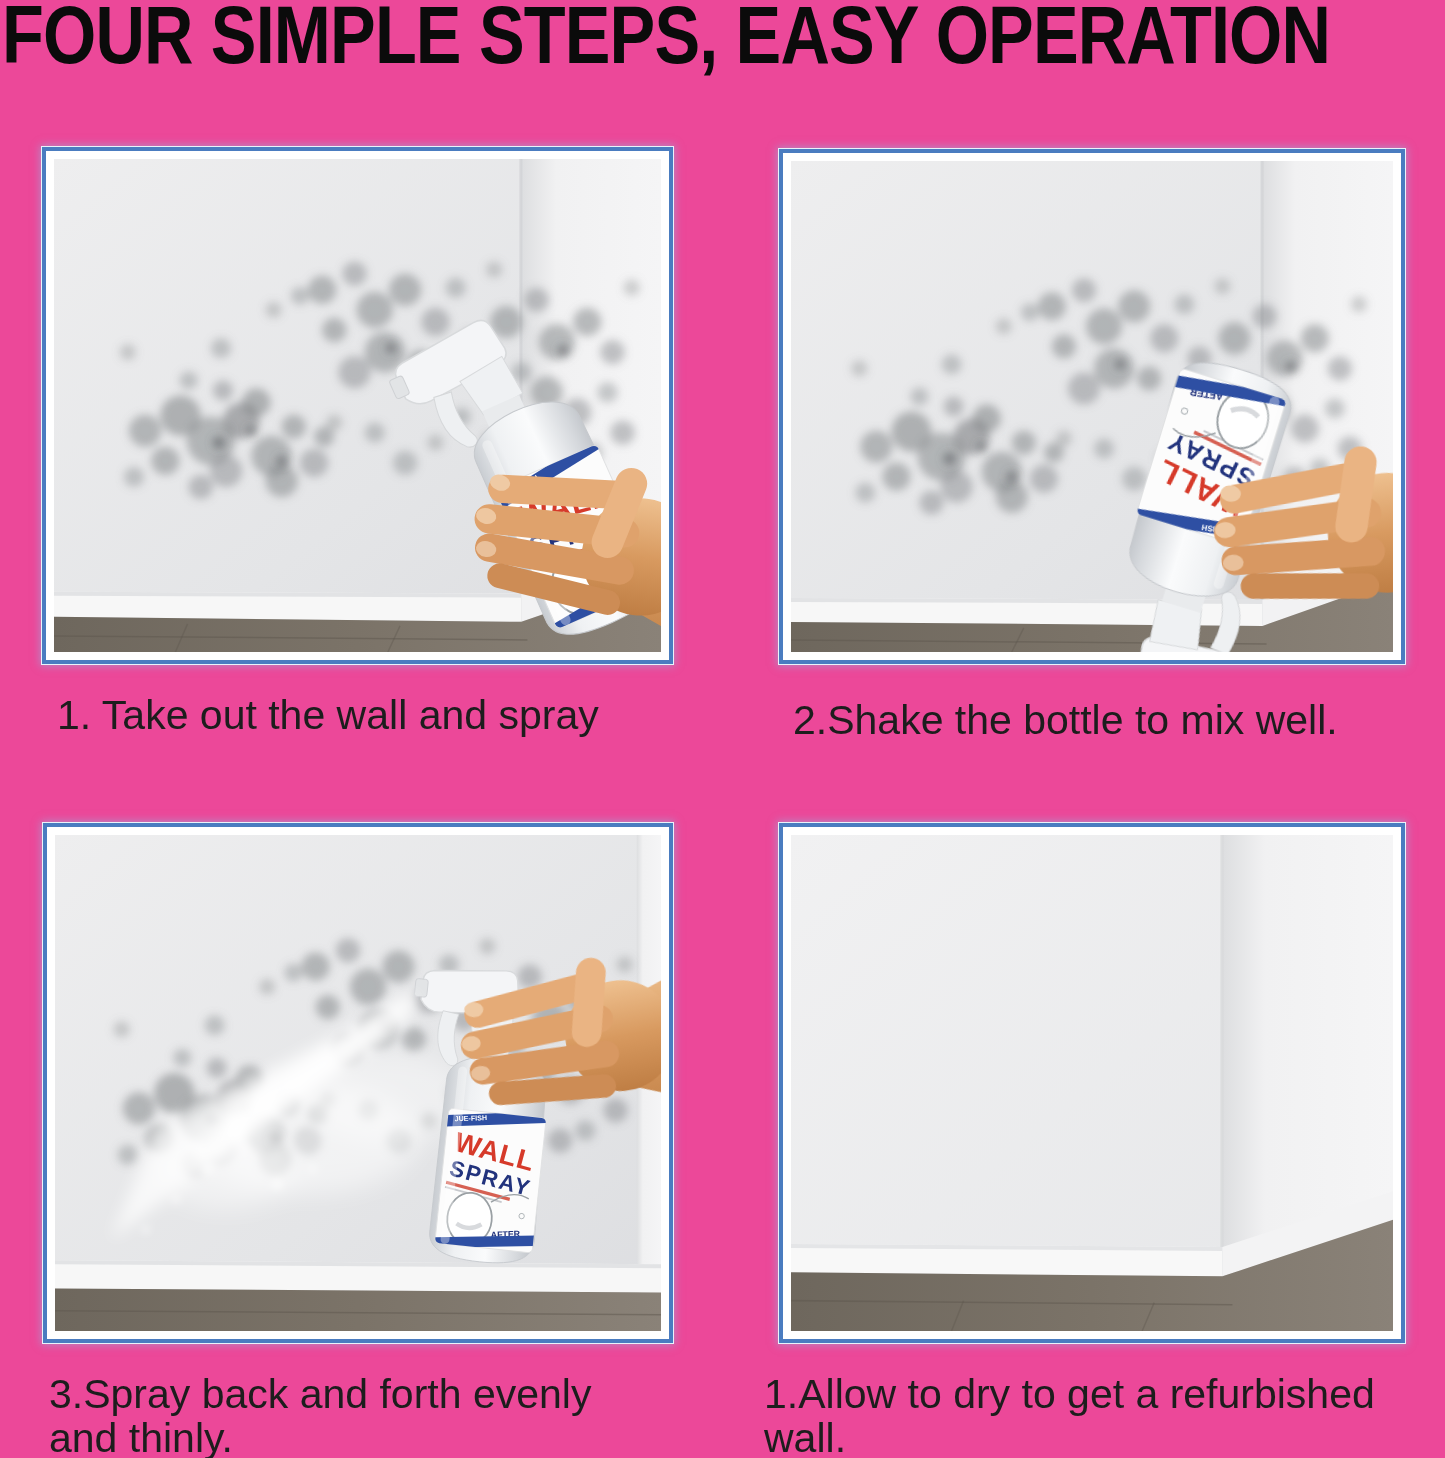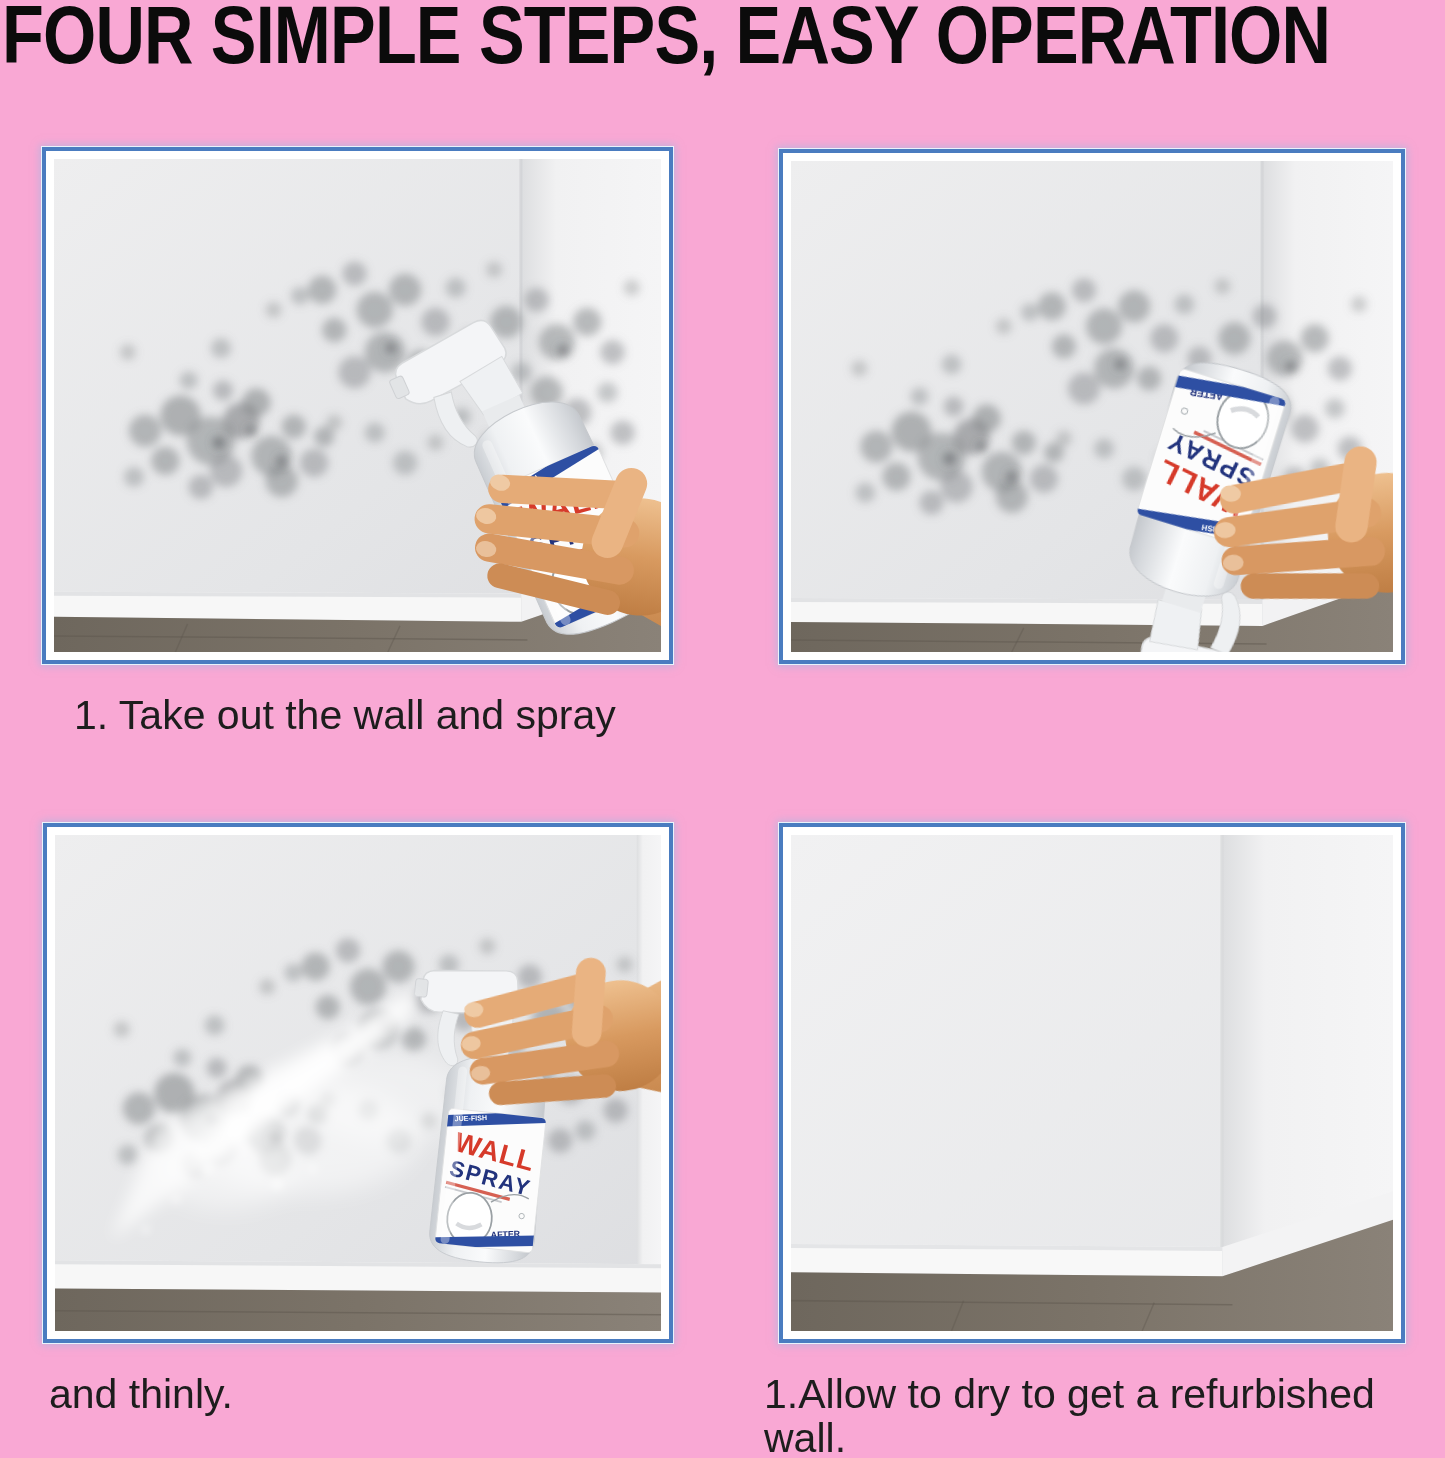--- a/index.html
+++ b/index.html
@@ -1,17 +1,17 @@
 <!DOCTYPE html>
 <html><head>
 <meta charset="utf-8">
 <style>
   html,body{margin:0;padding:0;background:#fff}
   body{width:1445px;height:1458px;position:relative;font-family:"Liberation Sans",sans-serif;overflow:hidden}
-  .page{position:absolute;inset:0;background:#f9a8d4}
+  .page{position:absolute;inset:0;background:#ec4899}
 
   
   .title{
     position:absolute;left:2px;top:-8px;margin:0;
     font-size:82px;font-weight:bold;letter-spacing:-1px;line-height:1.05;
     color:#0b0b0b;white-space:nowrap;
     transform:scaleX(.835);transform-origin:0 50%;
   }
 
   
@@ -23,21 +23,21 @@
   #p1{left:42px;top:147px;width:631px;height:517px}
   #p2{left:779px;top:149px;width:626px;height:515px}
   #p3{left:43px;top:823px;width:630px;height:520px}
   #p4{left:779px;top:823px;width:626px;height:520px}
   .photo{position:relative;width:100%;height:100%;overflow:hidden;background:#e9eaec}
   .photo svg{position:absolute;inset:0;width:100%;height:100%;display:block}
 
   
   .caption{position:absolute;color:#1d1d1d;font-size:41px;line-height:1.07;letter-spacing:0}
   .caption div{white-space:nowrap}
-  #c1{left:74px;top:694px}
+  #c1{left:57px;top:694px}
   #c2{left:793px;top:699px}
   #c3{left:49px;top:1373px}
   #c4{left:764px;top:1373px}
 </style>
 </head>
 <body>
 
 <svg width="0" height="0" style="position:absolute" aria-hidden="true">
   <defs>
     <linearGradient id="wallG" x1="0" y1="0" x2="1" y2="1">
@@ -281,21 +281,25 @@
         <path d="M0,460 L440,464" stroke="#5f584f" stroke-width="1.5" opacity=".5"></path>
         <path d="M160,490 L172,460" stroke="#5f584f" stroke-width="1.5" opacity=".4"></path>
         <path d="M350,490 L362,462" stroke="#5f584f" stroke-width="1.5" opacity=".4"></path>
       </svg>
     </div>
   </figure>
 
   <div class="caption" id="c1">
     <div>1. Take out the wall and spray</div>
   </div>
+  <div class="caption" id="c2">
+    <div>2.Shake the bottle to mix well.</div>
+  </div>
   <div class="caption" id="c3">
+    <div>3.Spray back and forth evenly</div>
     <div>and thinly.</div>
   </div>
   <div class="caption" id="c4">
     <div>1.Allow to dry to get a refurbished</div>
     <div>wall.</div>
   </div>
 
 </div>
 
 </body></html>

